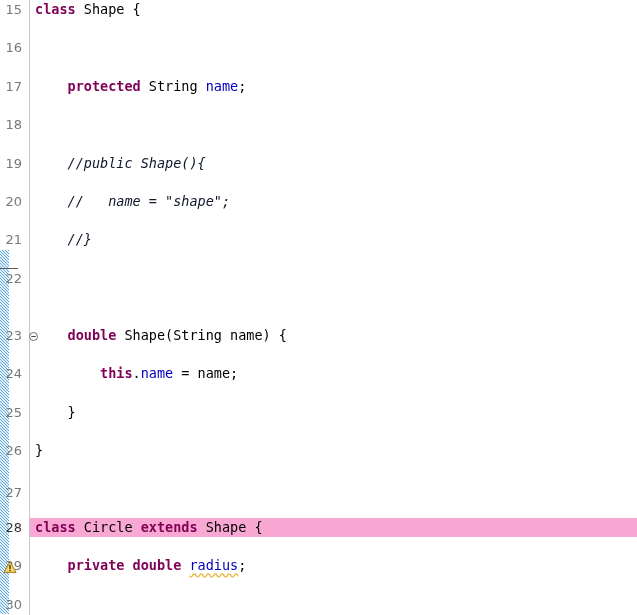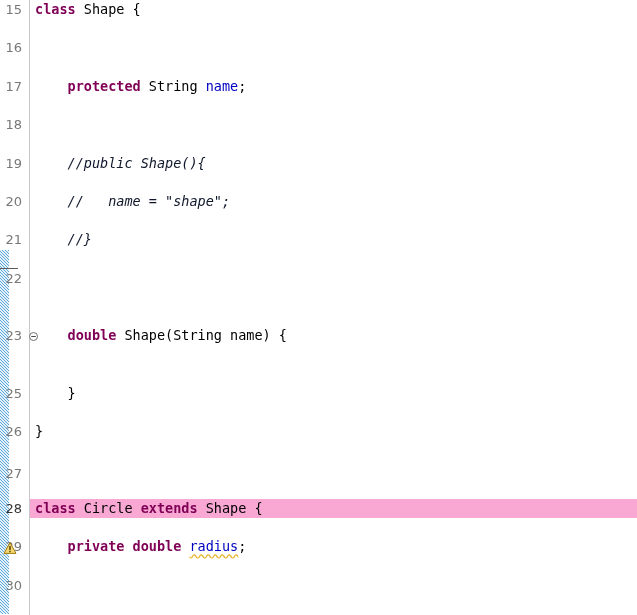--- a/index.html
+++ b/index.html
@@ -126,20 +126,21 @@
       <div class="row" style="top: 38.4px;"><span class="lineno">17</span><span class="code"><span class="plain">    </span><span class="kw">protected</span><span class="plain"> String </span><span class="fld">name</span><span class="plain">;</span></span></div>
       <div class="row" style="top: 57.6px;"><span class="lineno">18</span><span class="code"></span></div>
       <div class="row" style="top: 76.8px;"><span class="lineno">19</span><span class="code"><span class="cmt">    //public Shape(){</span></span></div>
       <div class="row" style="top: 96px;"><span class="lineno">20</span><span class="code"><span class="cmt">    //   name = "shape";</span></span></div>
       <div class="row" style="top: 115.2px; padding-left: 48px;"><span class="lineno">21</span><span class="code"><span class="cmt">    //}</span></span></div>
       <div class="row" style="top: 134.4px;"><span class="lineno">22</span><span class="code"></span></div>
       <div class="row" style="top: 153.6px; margin-top: 19px;"><span class="lineno">23</span><span class="fold"><svg viewBox="0 0 9 9" width="9" height="9">
             <circle cx="4.5" cy="4.5" r="4" fill="#ffffff" stroke="#6f6f6f" stroke-width="1"></circle>
             <rect x="2.2" y="4" width="4.6" height="1" fill="#4a4a4a"></rect>
           </svg></span><span class="code"><span class="plain">    </span><span class="kw">double</span><span class="plain"> Shape(String name) {</span></span></div>
+      <div class="row" style="top: 172.8px;"><span class="lineno">24</span><span class="code"><span class="plain">        </span><span class="kw">this</span><span class="plain">.</span><span class="fld">name</span><span class="plain"> = name;</span></span></div>
       <div class="row" style="top: 192px;"><span class="lineno">25</span><span class="code"><span class="plain">    }</span></span></div>
       <div class="row" style="top: 211.2px;"><span class="lineno">26</span><span class="code"><span class="plain">}</span></span></div>
       <div class="row" style="top: 234px;"><span class="lineno">27</span><span class="code"></span></div>
       <div class="row current" style="top: 249.6px;"><span class="lineno">28</span><span class="code"><span class="kw">class</span><span class="plain"> Circle </span><span class="kw">extends</span><span class="plain"> Shape {</span></span></div>
       <div class="row" style="top: 268.8px;"><span class="lineno">29</span><span class="warn"><svg viewBox="0 0 14 14" width="14" height="14">
             <path d="M7 1.6 L13 12.4 L1 12.4 Z" fill="#f5d76e" stroke="#a07a12" stroke-width="1" stroke-linejoin="round"></path>
             <rect x="6.3" y="5" width="1.4" height="4" fill="#4a3600"></rect>
             <rect x="6.3" y="9.8" width="1.4" height="1.4" fill="#4a3600"></rect>
           </svg></span><span class="code"><span class="plain">    </span><span class="kw">private</span><span class="plain"> </span><span class="kw">double</span><span class="plain"> </span><span class="fld warnline">radius</span><span class="plain">;</span></span></div>
       <div class="row" style="top: 288px;"><span class="lineno">30</span><span class="code"></span></div>

